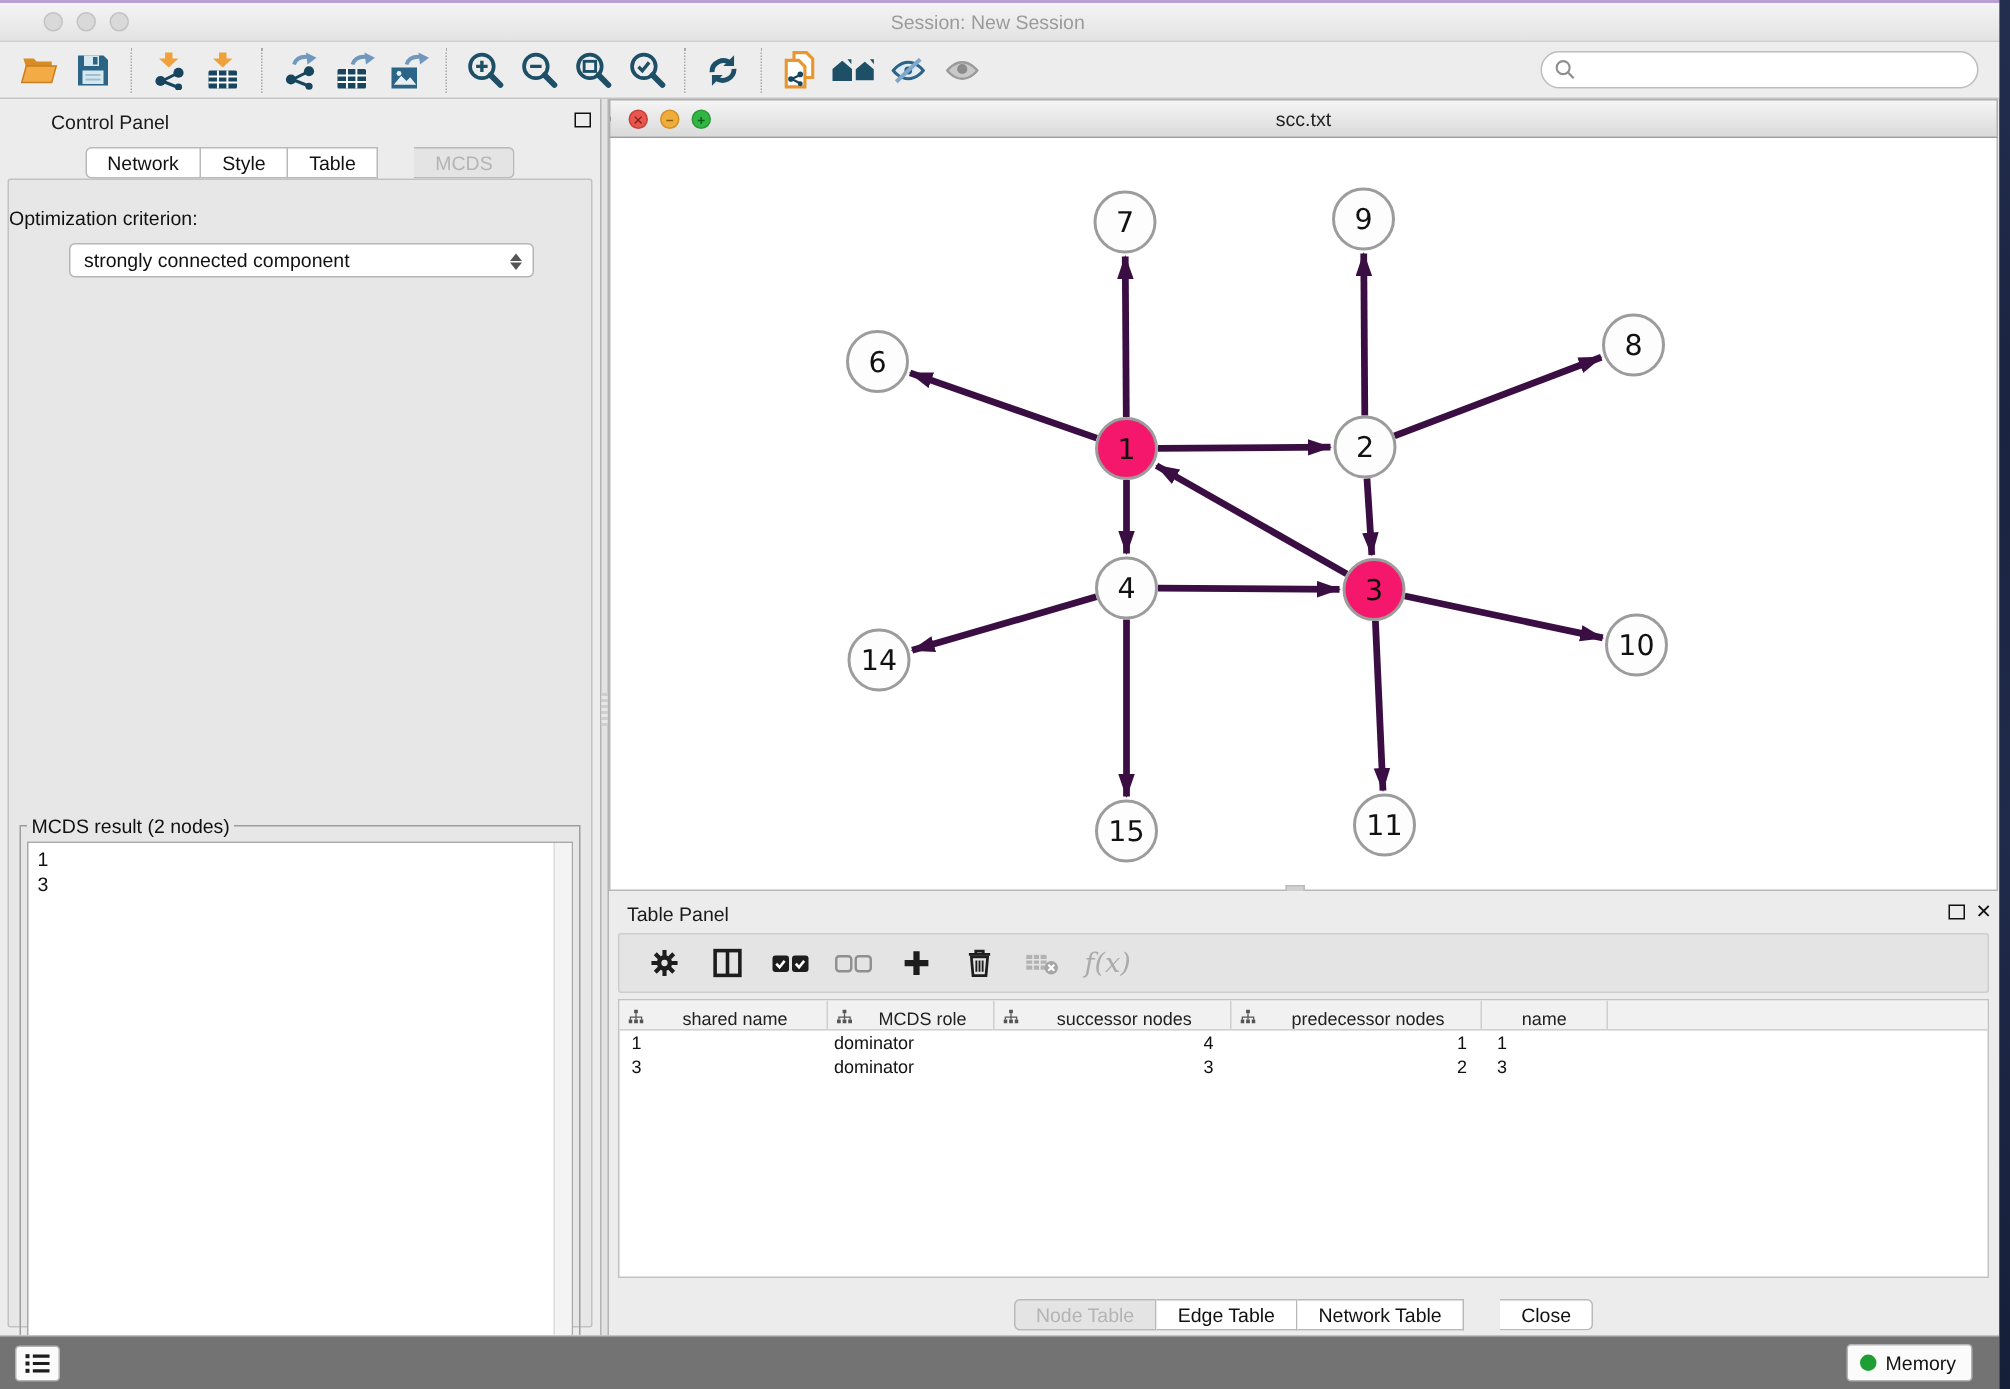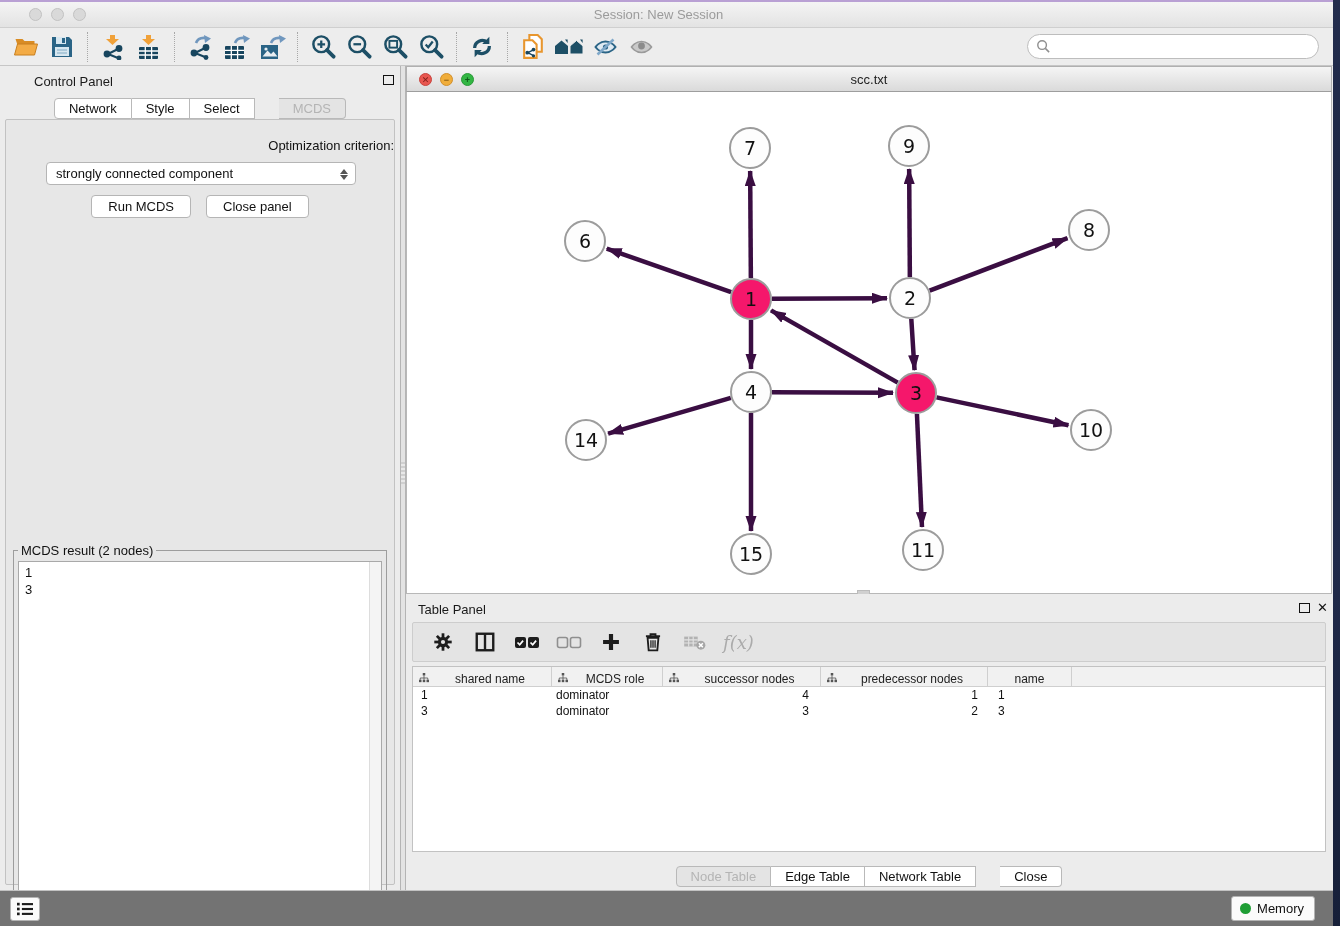--- a/index.html
+++ b/index.html
@@ -34,21 +34,21 @@
   .panel-float { position:absolute; top:9px; width:11px; height:10px; border:1.6px solid #111; }
   .panel-close { position:absolute; top:6px; font-size:13px; font-weight:bold; color:#111; }
   .cp-tabs { position:absolute; left:0; top:32px; width:100%; display:flex; justify-content:center; }
   .tab { height:21px; padding:2px 14px; font-size:13px; background:#fff; border:1px solid #b9b9b9;
     border-left:none; color:#111; text-align:left; }
   .tab:first-child { border-left:1px solid #b9b9b9; border-radius:4px 0 0 4px; }
   .tab:last-child { border-radius:0 4px 4px 0;margin-left:24px; }
   .tab.active { background:#e4e4e4; color:#b4b4b4; }
   .cp-body { position:absolute; left:5px; top:53px; width:390px; height:766px;
     background:#e7e7e7; border:1px solid #c2c2c2; border-radius:2px; }
-  .opt-label { position:absolute; left:0; width:100%; top:18px; text-align:right; font-size:13px; color:#111; }
+  .opt-label { position:absolute; left:0; width:100%; top:18px; text-align:left; font-size:13px; color:#111; }
   .dropdown { position:absolute; left:40px; top:42px; width:310px; height:23px; background:#fff;
     border:1px solid #b5b5b5; border-radius:4px; display:flex; align-items:center; font-size:13px; color:#111; padding-left:9px; }
   .dd-stepper { position:absolute; right:4px; top:2px; width:14px; height:18px; display:flex; flex-direction:column;
     align-items:center; justify-content:center; gap:1px; }
   .dd-stepper i { width:0; height:0; border-left:4px solid transparent; border-right:4px solid transparent; }
   .dd-up { border-bottom:5px solid #555; }
   .dd-down { border-top:5px solid #555; }
   .cp-buttons { position:absolute; left:0; top:75px; width:100%; display:flex; justify-content:center; gap:15px; }
   .pbtn { height:23px; padding:2px 16px; background:#fff; border:1px solid #b5b5b5; border-radius:4px;
     font-size:13px; color:#111; }
@@ -268,35 +268,31 @@
 
   <div class="control-panel">
     <div class="cp-header">
       <span class="cp-title">Control Panel</span>
       <span class="panel-float" style="left:361px"></span>
       <span class="panel-close" style="left:379px">✕</span>
     </div>
     <div class="cp-tabs">
       <div class="tab">Network</div>
       <div class="tab">Style</div>
-      <div class="tab">Select</div>
+      <div class="tab">Table</div>
       <div class="tab active">MCDS</div>
     </div>
     <div class="cp-body">
       <div class="opt-label">Optimization criterion:</div>
       <div class="dropdown">
         <span>strongly connected component</span>
         <span class="dd-stepper">
             <i class="dd-up"></i>
             <i class="dd-down"></i>
           </span>
-      </div>
-      <div class="cp-buttons">
-        <button class="pbtn">Run MCDS</button>
-        <button class="pbtn">Close panel</button>
       </div>
       <div class="result-box">
         <span class="result-legend">MCDS result (2 nodes)</span>
         <div class="result-area">
           <div>1</div>
           <div>3</div>
           <div class="result-scroll"></div>
         </div>
       </div>
     </div>

